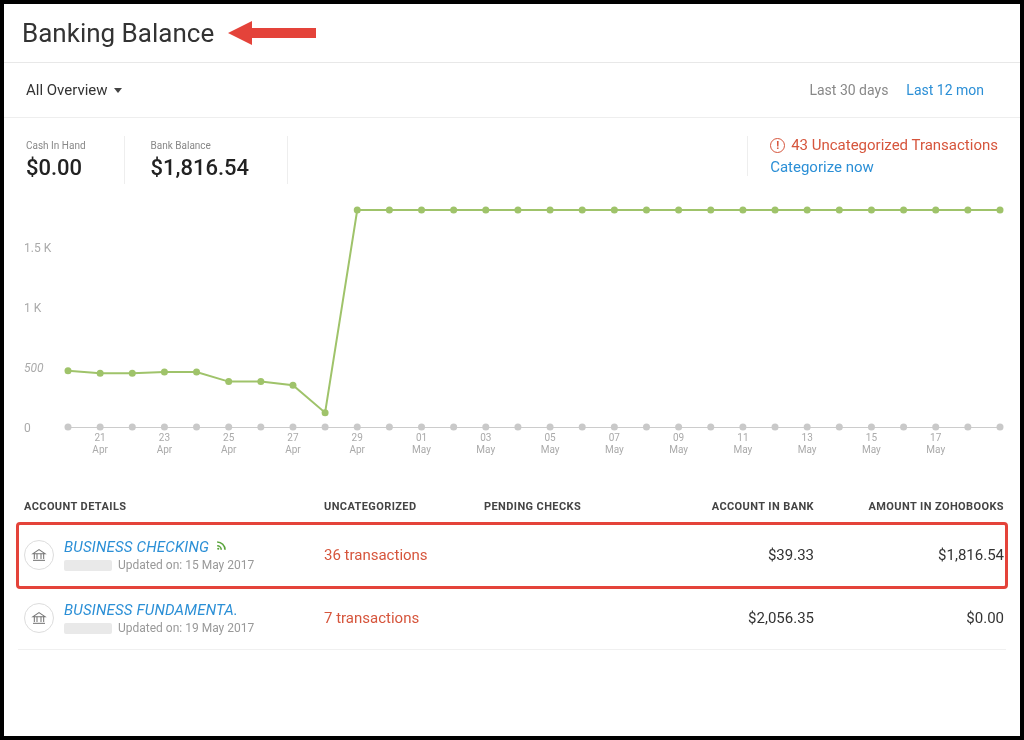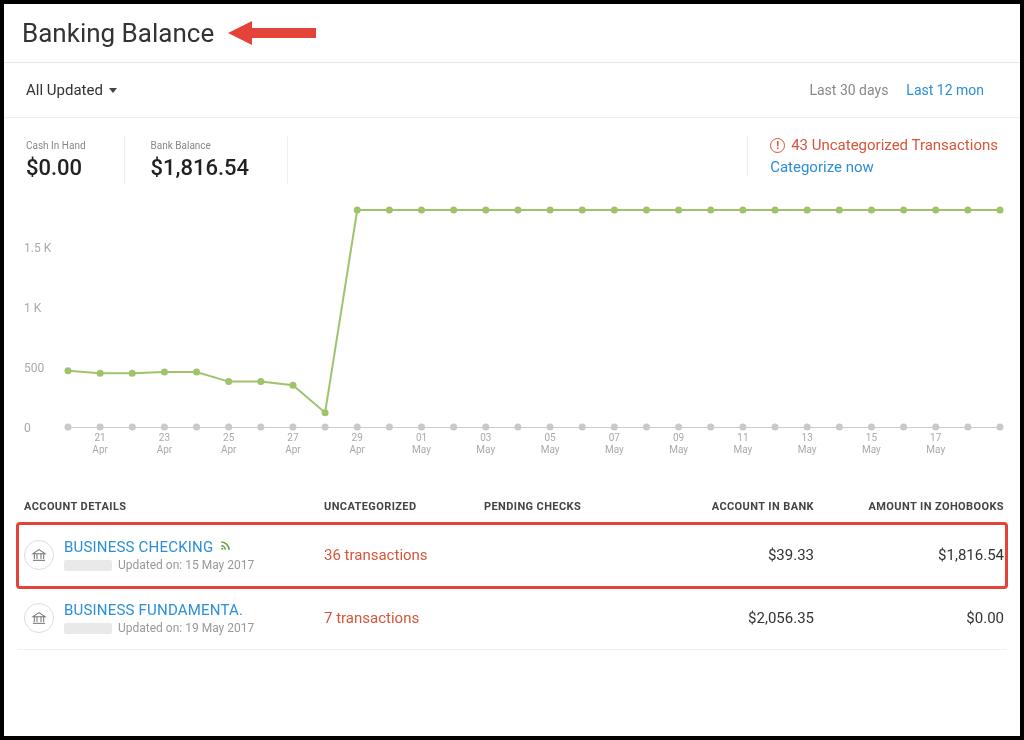--- a/index.html
+++ b/index.html
@@ -182,20 +182,21 @@
     color: #777;
     flex-shrink: 0;
   }
   .acct-text .acct-name {
     color: #2b8fd6;
     text-transform: uppercase;
     letter-spacing: 0.2px;
     display: inline-flex;
     align-items: flex-start;
     gap: 6px;
+    font-style: italic;
   }
   .feed-icon { color: #5aa43c; }
   .acct-sub {
     color: #999;
     font-size: 12px;
     margin-top: 2px;
     display: flex;
     align-items: center;
     gap: 6px;
   }
@@ -210,21 +211,21 @@
   <span class="page-title">Banking Balance</span>
   <span class="arrow-annotation">
     <svg width="90" height="28" viewBox="0 0 90 28">
       <polygon points="0,14 24,2 24,9 88,9 88,19 24,19 24,26" fill="#e4433a"></polygon>
     </svg>
   </span>
 </div>
 
 <div class="toolbar">
   <div class="account-selector">
-    <span>All Updated</span>
+    <span>All Overview</span>
     <span class="caret-down"></span>
   </div>
   <div class="toolbar-spacer"></div>
   <span class="time-range">Last 30 days</span>
   <span class="time-range active">Last 12 mon</span>
 </div>
 
 <div class="summary-row">
   <div class="summary-card">
     <div class="summary-label">Cash In Hand</div>
@@ -241,21 +242,21 @@
       <span>43 Uncategorized Transactions</span>
     </div>
     <div class="alert-line2">Categorize now</div>
   </div>
 </div>
 
 <div class="chart-wrap">
   <div class="chart-area">
     <div class="y-axis" id="y-axis">
         <div class="y-tick" style="top: 224px;">0</div>
-        <div class="y-tick" style="top: 164px;">500</div>
+        <div class="y-tick" style="top: 164px; font-style: italic;">500</div>
         <div class="y-tick" style="top: 104px;">1 K</div>
         <div class="y-tick" style="top: 44px;">1.5 K</div>
       </div>
     <div class="plot" id="plot">
       <svg id="plot-svg" preserveAspectRatio="none" viewBox="0 0 932 215">
           <path class="line-green" d="M0 158.86111111111111 L32.13793103448276 161.25 L64.27586206896552 161.25 L96.41379310344827 160.05555555555554 L128.55172413793105 160.05555555555554 L160.6896551724138 169.61111111111111 L192.82758620689654 169.61111111111111 L224.96551724137933 173.19444444444446 L257.1034482758621 200.66666666666666 L289.2413793103448 -1.9111111111111256 L321.3793103448276 -1.9111111111111256 L353.51724137931035 -1.9111111111111256 L385.6551724137931 -1.9111111111111256 L417.7931034482759 -1.9111111111111256 L449.93103448275866 -1.9111111111111256 L482.0689655172414 -1.9111111111111256 L514.2068965517242 -1.9111111111111256 L546.3448275862069 -1.9111111111111256 L578.4827586206897 -1.9111111111111256 L610.6206896551724 -1.9111111111111256 L642.7586206896552 -1.9111111111111256 L674.8965517241379 -1.9111111111111256 L707.0344827586207 -1.9111111111111256 L739.1724137931035 -1.9111111111111256 L771.3103448275862 -1.9111111111111256 L803.448275862069 -1.9111111111111256 L835.5862068965517 -1.9111111111111256 L867.7241379310344 -1.9111111111111256 L899.8620689655173 -1.9111111111111256 L932 -1.9111111111111256 "></path>
           <circle class="dot-gray" cx="0" cy="215" r="3.5"></circle>
           <circle class="dot-gray" cx="32.13793103448276" cy="215" r="3.5"></circle>
           <circle class="dot-gray" cx="64.27586206896552" cy="215" r="3.5"></circle>
           <circle class="dot-gray" cx="96.41379310344827" cy="215" r="3.5"></circle>

